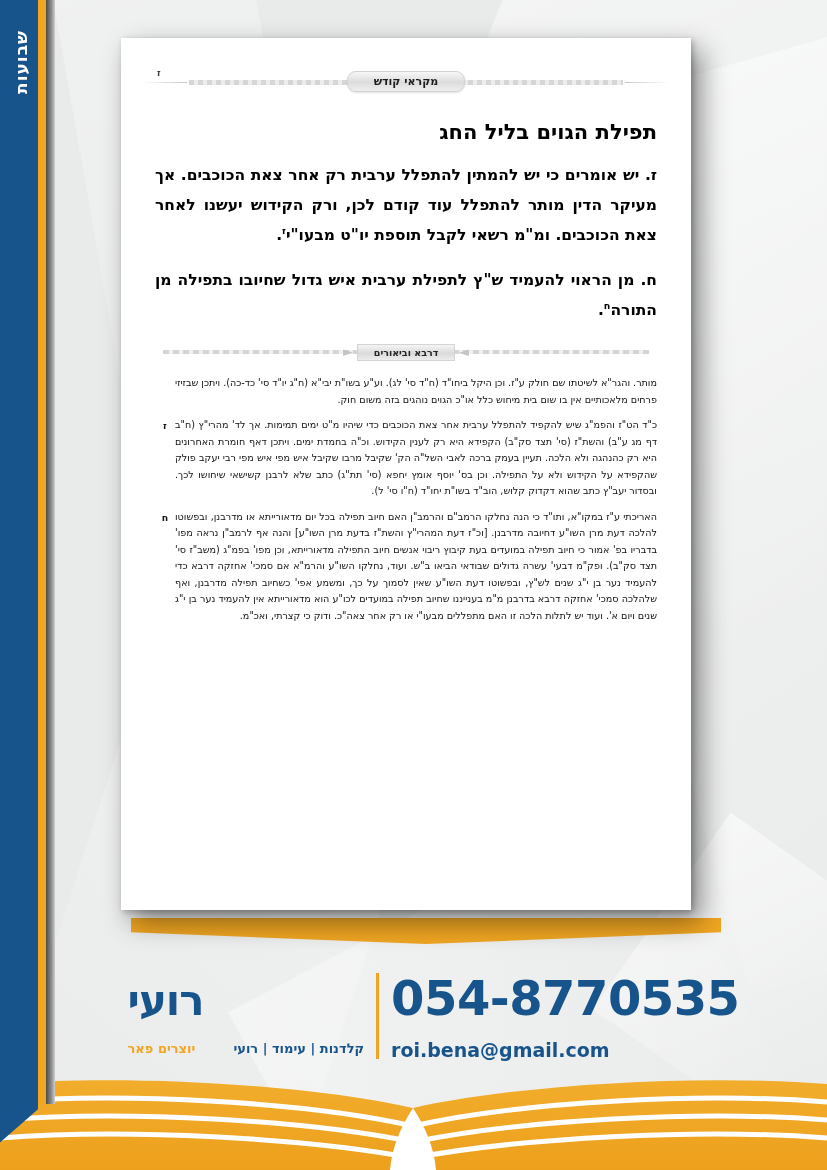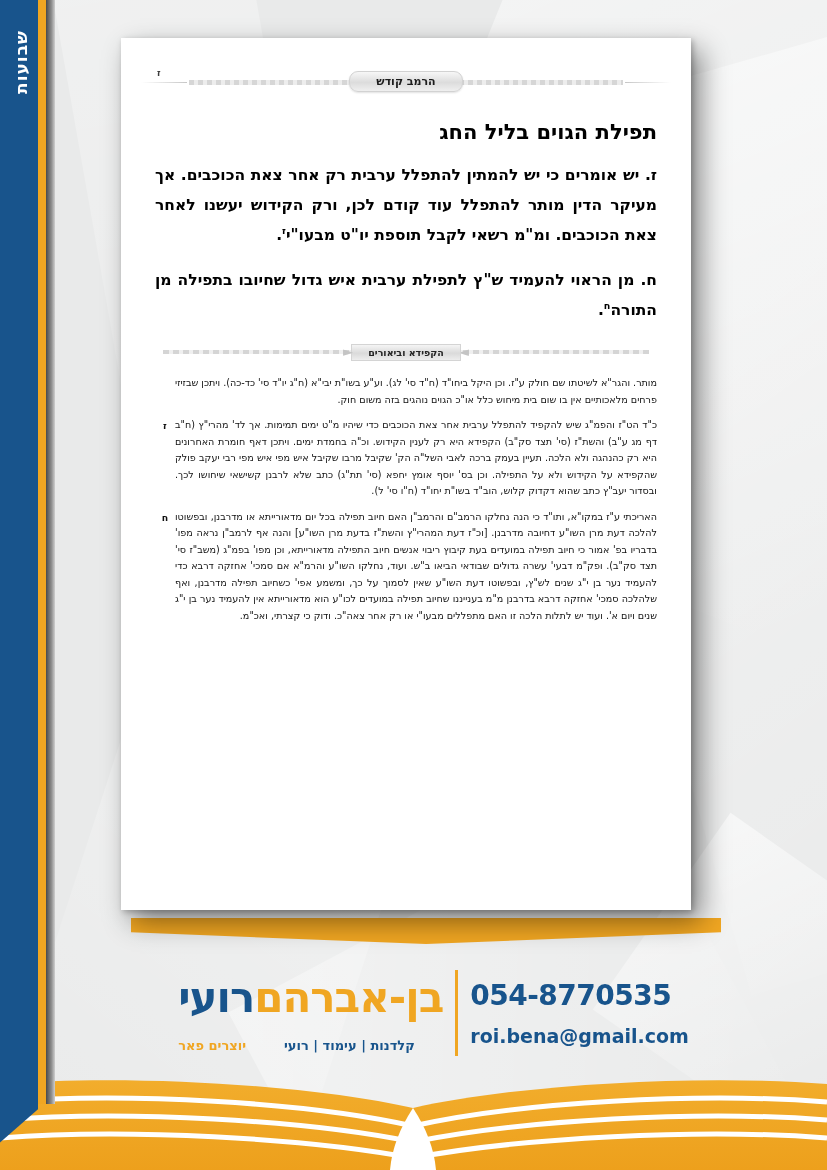--- a/index.html
+++ b/index.html
@@ -169,21 +169,21 @@
   .brand-line { display:flex; flex-direction:row-reverse; align-items:baseline; }
   .brand-roi { color:#18548c; font-size:42px; font-weight:700; letter-spacing:-1px; }
   .brand-ben { color:#f0a622; font-size:42px; font-weight:700; letter-spacing:-1px; }
   .brand-sub { display:flex; flex-direction:row-reverse; align-items:center; gap:38px; margin-top:16px; }
   .brand-tag { color:#f0a622; font-size:13px; font-weight:700; }
   .brand-svc { color:#18548c; font-size:13px; font-weight:700; }
 
   .ad-divider { width:3px; height:86px; background:#f0a622; margin:0 12px; }
 
   .contact { display:flex; flex-direction:column; align-items:flex-start; direction:ltr; }
-  .contact-phone { color:#18548c; font-size:28px; font-weight:700; letter-spacing:-.5px; }
+  .contact-phone { color:#18548c; font-size:48px; font-weight:700; letter-spacing:-.5px; }
   .contact-mail { color:#18548c; font-size:19px; font-weight:700; margin-top:13px; }
 
   
   .book { position:absolute; left:0; bottom:0; width:827px; height:92px; z-index:5; }
 
   .corner-blue {
     position:absolute; left:0; bottom:0; width:38px; height:92px;
     background:#18548c; z-index:8;
     clip-path: polygon(0 0, 100% 0, 100% 34%, 0 70%);
   }
@@ -204,38 +204,38 @@
 <div class="spine-gold"></div>
 <div class="spine-blue">
   <div class="spine-label">שבועות</div>
 </div>
 
 <div class="sheet">
 
   <div class="runhead">
     <span class="folio">ז</span>
     <span class="rule"></span>
-    <span class="plate">הרמב קודש</span>
+    <span class="plate">מקראי קודש</span>
   </div>
 
   <h1 class="doc-title">תפילת הגוים בליל החג</h1>
 
   <div class="body-main">
     <p>
       <span>ז. יש אומרים כי יש להמתין להתפלל ערבית רק אחר צאת הכוכבים. אך מעיקר הדין מותר להתפלל עוד קודם לכן, ורק הקידוש יעשנו לאחר צאת הכוכבים. ומ"מ רשאי לקבל תוספת יו"ט מבעו"י</span><sup>ז</sup>.
     </p>
     <p>
       <span>ח. מן הראוי להעמיד ש"ץ לתפילת ערבית איש גדול שחיובו בתפילה מן התורה</span><sup>ח</sup>.
     </p>
   </div>
 
   <div class="notes-sep">
     <span class="bar"></span>
     <span class="tipR">◄</span>
-    <span class="plate2">הקפידא וביאורים</span>
+    <span class="plate2">דרבא וביאורים</span>
     <span class="tipL">►</span>
   </div>
 
   <div class="notes">
     <div class="note-row no-mark">
       <span class="note-mark"></span>
       <span class="note-text">מותר. והגר"א לשיטתו שם חולק ע"ז. וכן היקל ביחו"ד (ח"ד סי' לג). וע"ע בשו"ת יבי"א (ח"ג יו"ד סי' כד-כה). ויתכן שבזיזי פרחים מלאכותיים אין בו שום בית מיחוש כלל או"כ הגוים נוהגים בזה משום חוק.</span>
     </div>
     <div class="note-row">
       <span class="note-mark">ז</span>
@@ -250,21 +250,20 @@
 </div>
 
 <div class="ad-band">
   <div class="ad-ribbon"></div>
 
   <div class="ad-inner">
 
     <div class="brand">
       <div class="brand-line">
         <span class="brand-roi">רועי</span>
-        <span class="brand-ben">בן-אברהם</span>
       </div>
       <div class="brand-sub">
         <span class="brand-tag">יוצרים פאר</span>
         <span class="brand-svc">קלדנות | עימוד | רועי</span>
       </div>
     </div>
 
     <div class="ad-divider"></div>
 
     <div class="contact">

